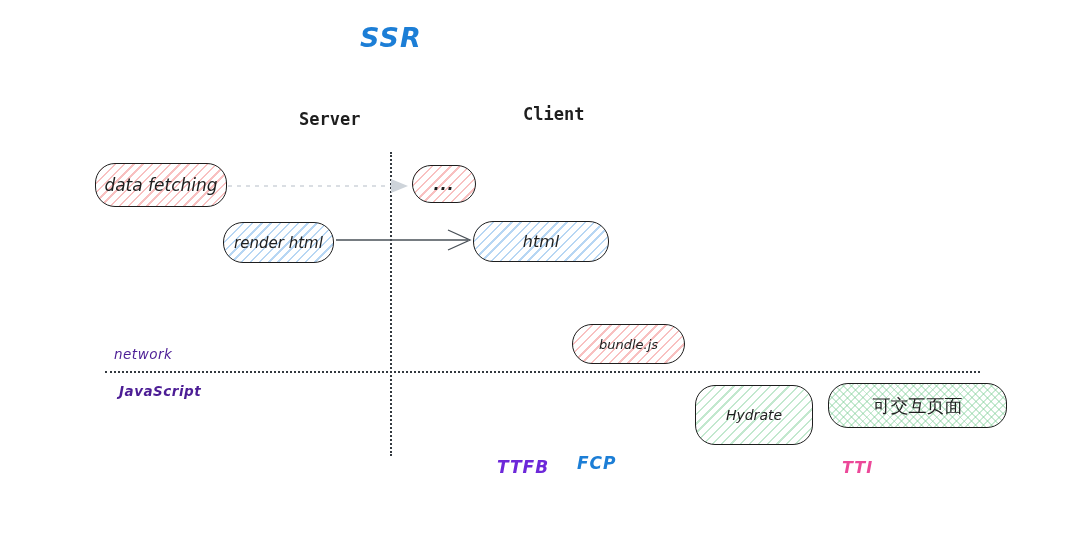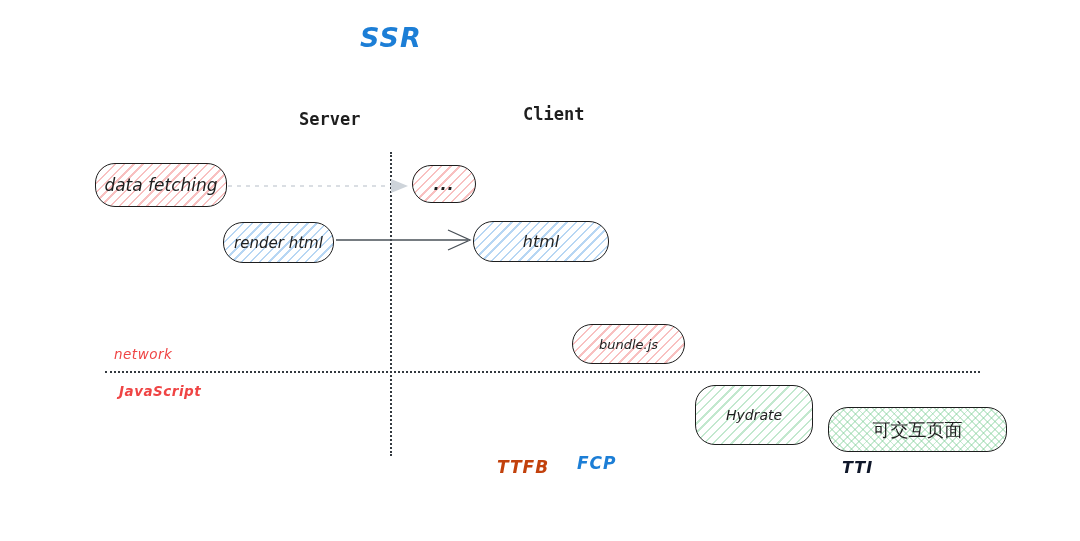--- a/index.html
+++ b/index.html
@@ -56,21 +56,20 @@
       transparent 1.6px, transparent 6.5px);
   }
   .crosshatch-green {
     background-image:
       repeating-linear-gradient(135deg,
         rgba(121,204,147,0.40) 0px, rgba(121,204,147,0.40) 1.4px,
         transparent 1.4px, transparent 5.5px),
       repeating-linear-gradient(45deg,
         rgba(121,204,147,0.40) 0px, rgba(121,204,147,0.40) 1.4px,
         transparent 1.4px, transparent 5.5px);
-    margin-top: 24px;
   }
   .node-data-fetching { left: 95px;  top: 163px; width: 132px; height: 44px; font-size: 17px; }
   .node-ellipsis      { left: 412px; top: 165px; width: 64px;  height: 38px; font-weight: 700; letter-spacing: 1px; }
   .node-render-html   { left: 223px; top: 222px; width: 111px; height: 41px; font-size: 15px; }
   .node-html          { left: 473px; top: 221px; width: 136px; height: 41px; }
   .node-bundle-js     { left: 572px; top: 277px; width: 113px; height: 40px; font-size: 13px; margin-top: 47px; }
   .node-hydrate       { left: 695px; top: 385px; width: 118px; height: 60px; font-size: 14px; }
   .node-interactive   { left: 828px; top: 383px; width: 179px; height: 45px; font-size: 18px; font-style: normal; }
 
   
@@ -78,30 +77,30 @@
     left: 390px; top: 152px; height: 304px; width: 0;
     border-left: 2.5px dotted #343a40;
   }
   .hline {
     left: 105px; top: 371px; width: 875px; height: 0;
     border-top: 2.5px dotted #343a40;
   }
 
   
   .lane-label {
-    font-size: 13.5px; font-style: italic; color: #ef4444; letter-spacing: 0.5px;
+    font-size: 13.5px; font-style: italic; color: #4c1d95; letter-spacing: 0.5px;
   }
   .lane-network    { left: 114px; top: 346px; }
   .lane-javascript { left: 119px; top: 383px; font-weight: bold; }
 
   
   .metric { font-size: 17px; font-weight: 700; font-style: italic; letter-spacing: 1px; }
-  .metric-ttfb { left: 497px; top: 457px; color: #c2410c; }
+  .metric-ttfb { left: 497px; top: 457px; color: #6d28d9; }
   .metric-fcp  { left: 577px; top: 453px; color: #1c7ed6; }
-  .metric-tti  { left: 842px; top: 458px; color: #0f172a; font-size: 16px; }
+  .metric-tti  { left: 842px; top: 458px; color: #ec4899; font-size: 16px; }
 
   svg { display: block; }
 </style>
 </head>
 <body>
 
 <div class="canvas">
 
   <div class="abs title">SSR</div>
 

